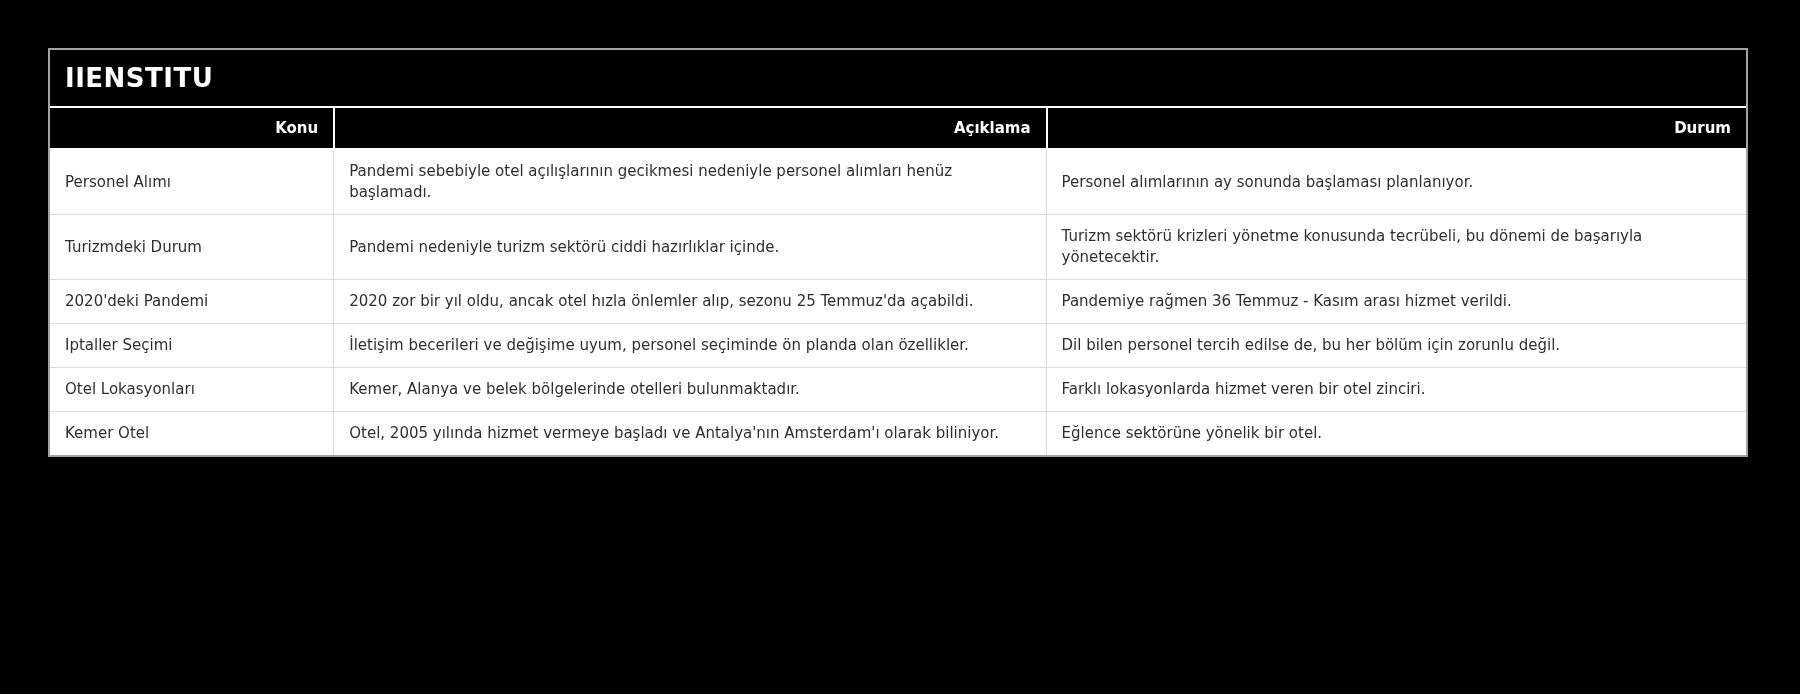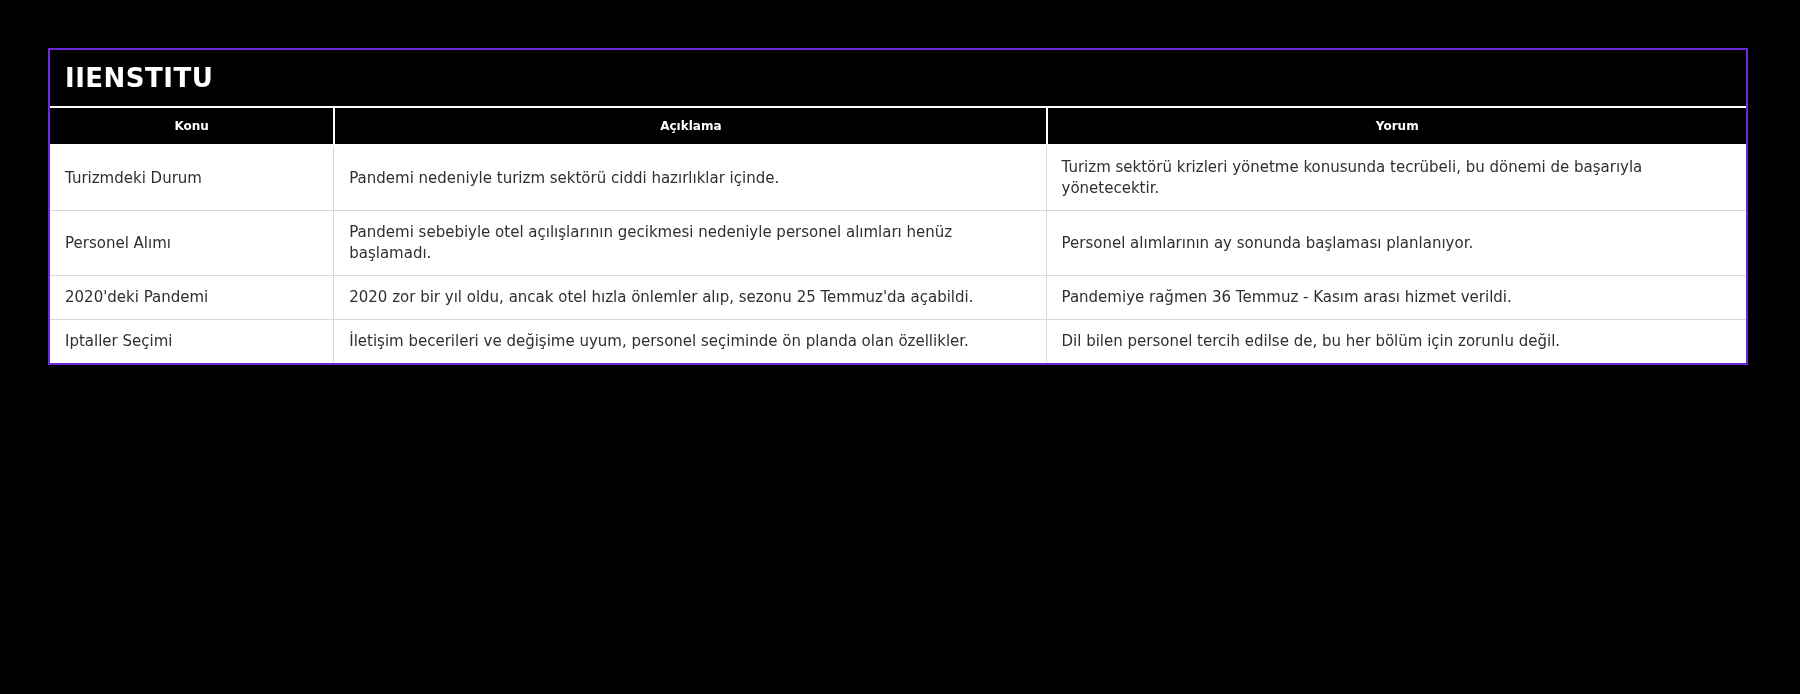--- a/index.html
+++ b/index.html
@@ -14,21 +14,21 @@
     height: 694px;
     background: #000000;
     overflow: hidden;
   }
   .panel {
     position: absolute;
     left: 48px;
     top: 48px;
     width: 1700px;
     box-sizing: border-box;
-    border: 2px solid #6d28d9;
+    border: 2px solid #a3a3a3;
     background: #ffffff;
   }
   .panel-title {
     background: #000000;
     color: #ffffff;
     font-size: 26px;
     font-weight: 700;
     letter-spacing: 0.5px;
     padding: 13px 15px;
     border-bottom: 2px solid #ffffff;
@@ -38,23 +38,23 @@
     border-collapse: separate;
     border-spacing: 0;
     table-layout: fixed;
   }
   col.c-konu    { width: 16.7%; }
   col.c-acik    { width: 42.0%; }
   col.c-yorum   { width: 41.3%; }
   .info-table th {
     background: #000000;
     color: #ffffff;
-    font-size: 12px;
+    font-size: 15px;
     font-weight: 700;
-    text-align: center;
+    text-align: right;
     padding: 11px 15px;
     border-bottom: 2px solid #ffffff;
   }
   .info-table th + th {
     border-left: 2px solid #ffffff;
     padding-left: 16px;
   }
   .info-table td {
     background: #ffffff;
     color: #2f2f2f;
@@ -81,40 +81,50 @@
     <table class="info-table">
       <colgroup>
         <col class="c-konu">
         <col class="c-acik">
         <col class="c-yorum">
       </colgroup>
       <thead>
         <tr>
           <th>Konu</th>
           <th>Açıklama</th>
-          <th>Yorum</th>
+          <th>Durum</th>
         </tr>
       </thead>
       <tbody>
         <tr>
+          <td>Personel Alımı</td>
+          <td>Pandemi sebebiyle otel açılışlarının gecikmesi nedeniyle personel alımları henüz başlamadı.</td>
+          <td>Personel alımlarının ay sonunda başlaması planlanıyor.</td>
+        </tr>
+        <tr>
           <td>Turizmdeki Durum</td>
           <td>Pandemi nedeniyle turizm sektörü ciddi hazırlıklar içinde.</td>
           <td>Turizm sektörü krizleri yönetme konusunda tecrübeli, bu dönemi de başarıyla yönetecektir.</td>
-        </tr>
-        <tr>
-          <td>Personel Alımı</td>
-          <td>Pandemi sebebiyle otel açılışlarının gecikmesi nedeniyle personel alımları henüz başlamadı.</td>
-          <td>Personel alımlarının ay sonunda başlaması planlanıyor.</td>
         </tr>
         <tr>
           <td>2020'deki Pandemi</td>
           <td>2020 zor bir yıl oldu, ancak otel hızla önlemler alıp, sezonu 25 Temmuz'da açabildi.</td>
           <td>Pandemiye rağmen 36 Temmuz - Kasım arası hizmet verildi.</td>
         </tr>
         <tr>
           <td>Iptaller Seçimi</td>
           <td>İletişim becerileri ve değişime uyum, personel seçiminde ön planda olan özellikler.</td>
           <td>Dil bilen personel tercih edilse de, bu her bölüm için zorunlu değil.</td>
         </tr>
+        <tr>
+          <td>Otel Lokasyonları</td>
+          <td>Kemer, Alanya ve belek bölgelerinde otelleri bulunmaktadır.</td>
+          <td>Farklı lokasyonlarda hizmet veren bir otel zinciri.</td>
+        </tr>
+        <tr>
+          <td>Kemer Otel</td>
+          <td>Otel, 2005 yılında hizmet vermeye başladı ve Antalya'nın Amsterdam'ı olarak biliniyor.</td>
+          <td>Eğlence sektörüne yönelik bir otel.</td>
+        </tr>
       </tbody>
     </table>
   </div>
 </div>
 
 </body></html>

